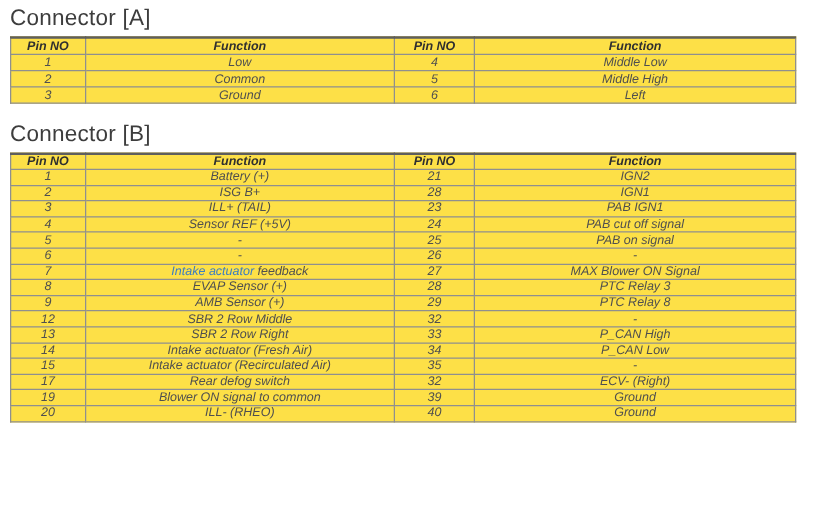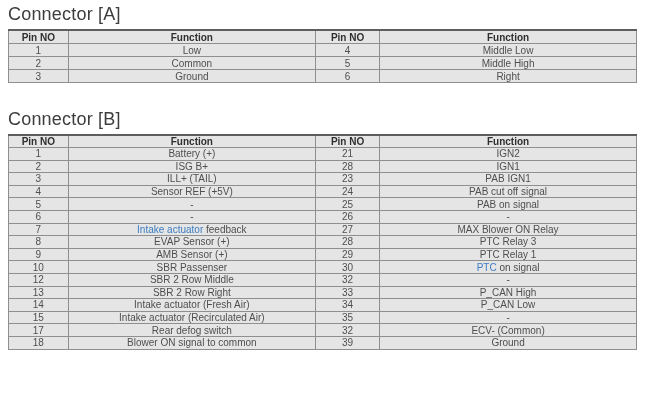--- a/index.html
+++ b/index.html
@@ -19,29 +19,30 @@
   .section-title {
     font-size: 18px;
     font-weight: 400;
     color: #3d3d3d;
     letter-spacing: 0.2px;
     margin: 0;
     padding: 2px 0 5px 0;
     line-height: 20px;
   }
   .section-title.second {
-    margin-top: 24px;
+    margin-top: 12px;
   }
   table.pin-table {
     border-collapse: collapse;
     table-layout: fixed;
     width: 629px;
-    background: #e5e5e5;
+    background: #fde047;
     border: 1px solid #757575;
     border-top: 2px solid #5e5e5e;
+    font-style: italic;
   }
   table.pin-table th,
   table.pin-table td {
     border: 1px solid #8f8f8f;
     text-align: center;
     vertical-align: middle;
     font-size: 10px;
     padding: 0 2px;
     overflow: hidden;
     white-space: nowrap;
@@ -99,21 +100,21 @@
         <tr>
           <td>2</td>
           <td>Common</td>
           <td>5</td>
           <td>Middle High</td>
         </tr>
         <tr>
           <td>3</td>
           <td>Ground</td>
           <td>6</td>
-          <td>Right</td>
+          <td>Left</td>
         </tr>
       </tbody>
   </table>
 
   <h2 class="section-title second">Connector [B]</h2>
 
   <table class="pin-table" id="tableB">
     <colgroup>
       <col class="c-pin1">
         <col class="c-fn1">
@@ -162,39 +163,33 @@
         <tr>
           <td>6</td>
           <td>-</td>
           <td>26</td>
           <td>-</td>
         </tr>
         <tr>
           <td>7</td>
           <td><span class="link">Intake actuator</span><span> feedback</span></td>
           <td>27</td>
-          <td>MAX Blower ON Relay</td>
+          <td>MAX Blower ON Signal</td>
         </tr>
         <tr>
           <td>8</td>
           <td>EVAP Sensor (+)</td>
           <td>28</td>
           <td>PTC Relay 3</td>
         </tr>
         <tr>
           <td>9</td>
           <td>AMB Sensor (+)</td>
           <td>29</td>
-          <td>PTC Relay 1</td>
-        </tr>
-        <tr>
-          <td>10</td>
-          <td>SBR Passenser</td>
-          <td>30</td>
-          <td><span class="link">PTC</span><span> on signal</span></td>
+          <td>PTC Relay 8</td>
         </tr>
         <tr>
           <td>12</td>
           <td>SBR 2 Row Middle</td>
           <td>32</td>
           <td>-</td>
         </tr>
         <tr>
           <td>13</td>
           <td>SBR 2 Row Right</td>
@@ -210,24 +205,30 @@
         <tr>
           <td>15</td>
           <td>Intake actuator (Recirculated Air)</td>
           <td>35</td>
           <td>-</td>
         </tr>
         <tr>
           <td>17</td>
           <td>Rear defog switch</td>
           <td>32</td>
-          <td>ECV- (Common)</td>
-        </tr>
-        <tr>
-          <td>18</td>
+          <td>ECV- (Right)</td>
+        </tr>
+        <tr>
+          <td>19</td>
           <td>Blower ON signal to common</td>
           <td>39</td>
           <td>Ground</td>
         </tr>
+        <tr>
+          <td>20</td>
+          <td>ILL- (RHEO)</td>
+          <td>40</td>
+          <td>Ground</td>
+        </tr>
       </tbody>
   </table>
 
 </div>
 
 </body></html>

